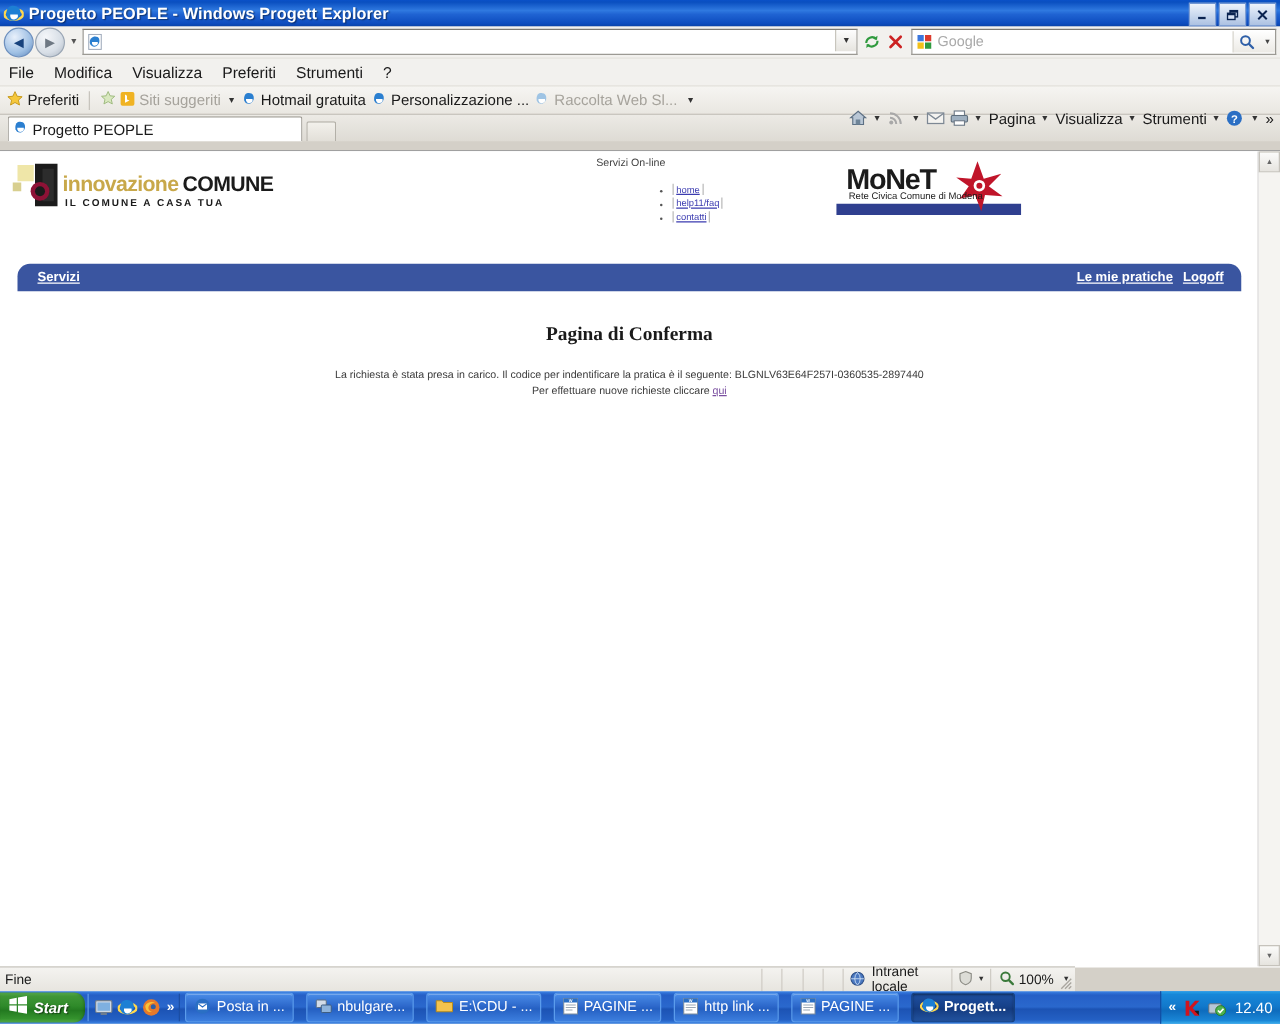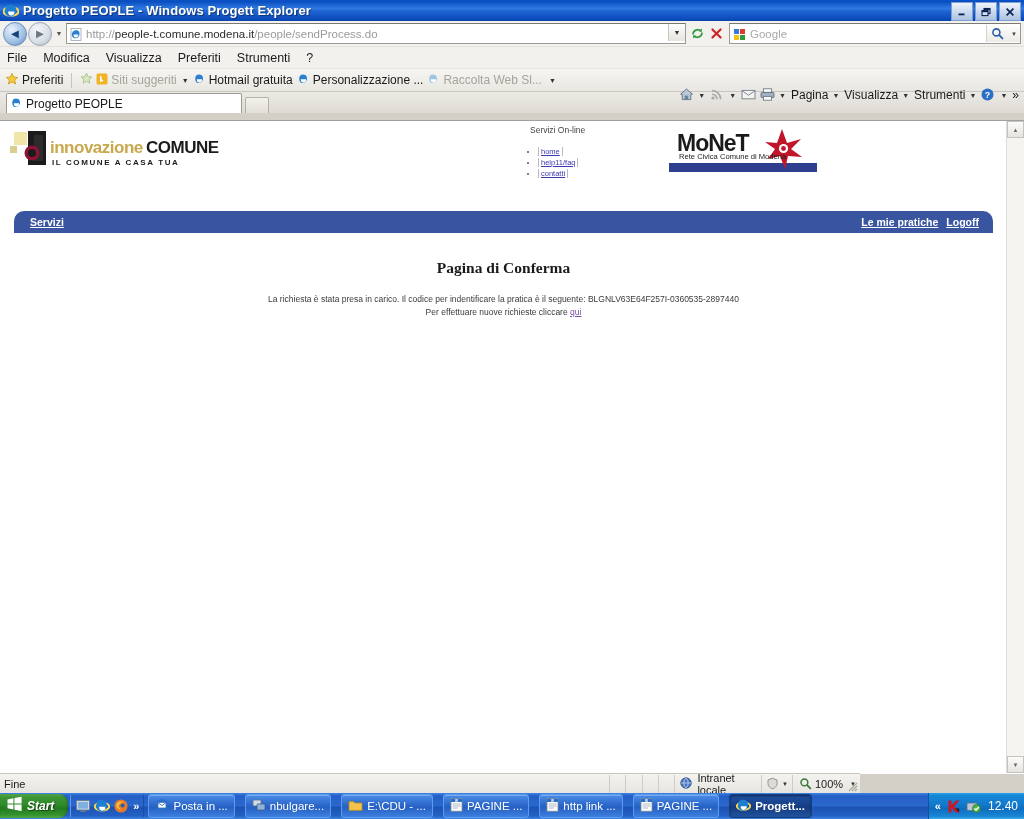--- a/index.html
+++ b/index.html
@@ -113,21 +113,21 @@
   .pagearea{
     position:absolute;left:0;top:0;width:1007px;height:652px;background:#fff;
     border-right:1px solid #dcdcdc;
   }
   .page-inner{position:relative;width:1007px;}
 
   
   .siteheader{height:78px;position:relative;background:#fff;}
   .logo-wrap{position:absolute;left:10px;top:8px;width:220px;height:45px;}
   .servizi-online{
-    position:absolute;left:530px;top:4px;font-size:8.5px;color:#444;white-space:nowrap;
+    position:absolute;left:477px;top:4px;font-size:8.5px;color:#444;white-space:nowrap;
   }
   .headlinks{position:absolute;left:524px;top:26px;}
   .headlinks li{list-style:disc;color:#555;font-size:7px;margin:0 0 2px 0;}
   .headlinks{margin:0;padding-left:14px;}
   .headlinks a{
     font-size:7.5px;color:#3b3bb0;text-decoration:underline;white-space:nowrap;
     border-left:1px solid #bbb;border-right:1px solid #bbb;padding:0 2px;
   }
   .monet-wrap{position:absolute;left:669px;top:4px;width:148px;height:47px;}
 
@@ -266,21 +266,20 @@
     </div>
 
     <div class="addrinput">
       <span class="addr-favicon">
         <svg width="13" height="13" viewBox="0 0 13 13">
           <rect x="1" y="0.5" width="10" height="12" fill="#fff" stroke="#9aa6b8" stroke-width="0.8"></rect>
           <path d="M3 3.5 C5 1.5 8.5 2 9.3 4 C10 6 9.3 8.5 7.3 9.8 C5.2 11 2.8 10 2 8 C1.4 6.3 2 4.5 3 3.5 Z" fill="#2b7fd0"></path>
           <path d="M3.6 6.6 h4.6 a2.3 2.3 0 0 1 -4.6 1.1 z" fill="#fff"></path>
         </svg>
       </span>
-      <span class="addr-url"><span class="dim">http://</span><span>people-t.comune.modena.it</span><span class="dim">/people/sendProcess.do</span></span>
       <div class="addr-caret">
         <span>▼</span>
       </div>
     </div>
 
     <div class="icobtn">
       <svg width="15" height="15" viewBox="0 0 15 15">
         <path d="M3 8.4 a4.6 4.6 0 0 1 8-3.1" fill="none" stroke="#2f9a3e" stroke-width="1.7"></path>
         <path d="M12 2.6 l-0.4 3.3 l-3.1 -0.9 z" fill="#2f9a3e"></path>
         <path d="M12 6.6 a4.6 4.6 0 0 1 -8 3.1" fill="none" stroke="#2f9a3e" stroke-width="1.7"></path>

